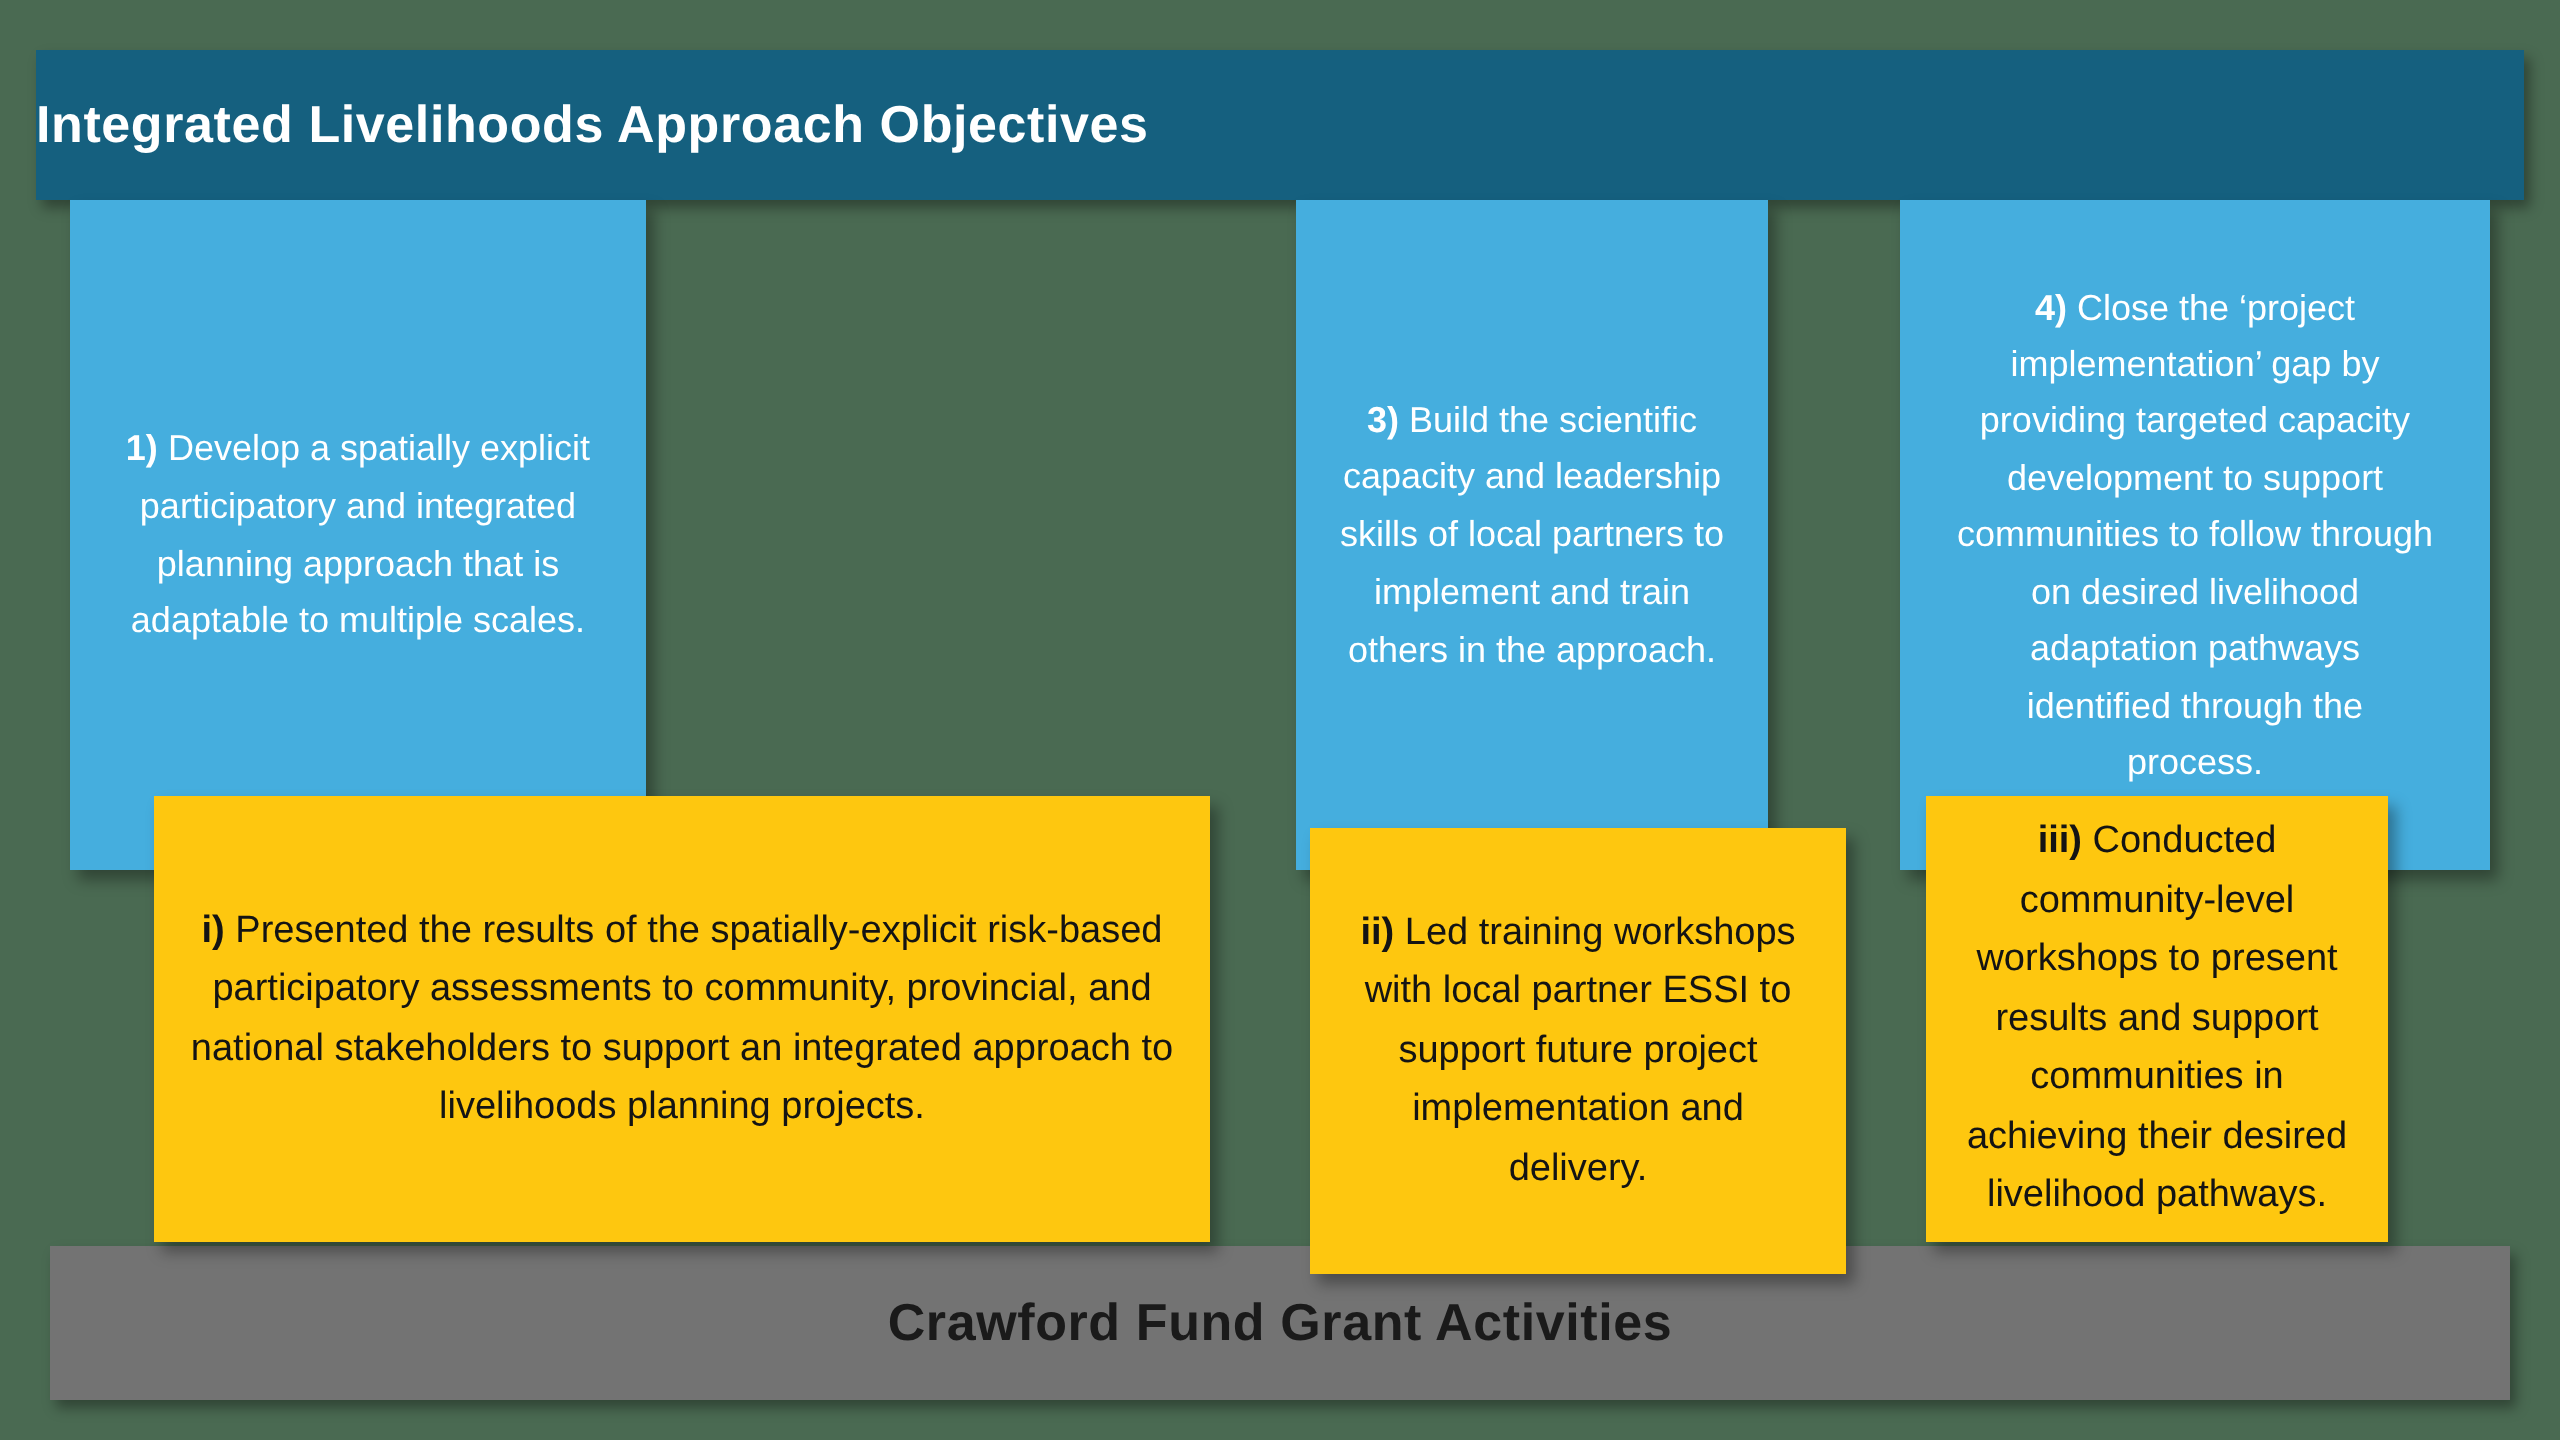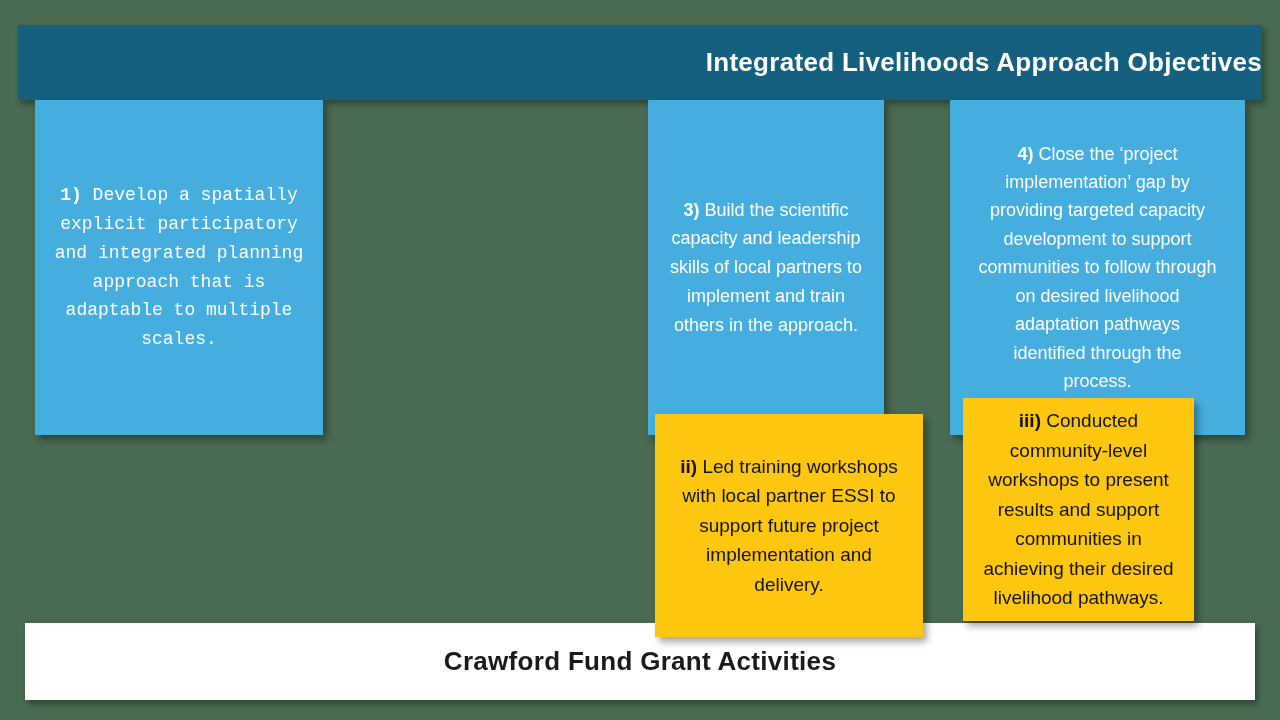--- a/index.html
+++ b/index.html
@@ -19,21 +19,21 @@
   }
   .header-banner {
     position: absolute;
     left: 18px;
     top: 25px;
     width: 1244px;
     height: 75px;
     background: #15607f;
     display: flex;
     align-items: center;
-    justify-content: flex-end;
+    justify-content: flex-start;
     box-shadow: 3px 4px 6px rgba(0,0,0,0.35);
     z-index: 1;
   }
   .header-banner .title {
     color: #ffffff;
     font-size: 26px;
     font-weight: bold;
     letter-spacing: 0.3px;
   }
   .blue-box {
@@ -48,21 +48,21 @@
     text-align: center;
     box-shadow: 4px 5px 7px rgba(0,0,0,0.35);
     z-index: 2;
   }
   .blue-box .txt {
     font-size: 18px;
     line-height: 1.6;
     padding: 10px 14px;
   }
   .blue-box .txt b { font-weight: bold; }
-  #obj1 { left: 35px;  width: 288px; font-family: Liberation Mono, monospace; }
+  #obj1 { left: 35px;  width: 288px; }
   #obj2 { left: 337px; width: 297px; }
   #obj3 { left: 648px; width: 236px; }
   #obj4 { left: 950px; width: 295px; }
   #obj4 .txt { line-height: 1.58; padding: 8px 27px; }
   .yellow-box {
     position: absolute;
     top: 398px;
     height: 223px;
     background: #fec70f;
     color: #141414;
@@ -81,21 +81,21 @@
   .yellow-box .txt b { font-weight: bold; }
   #act1 { left: 77px;  width: 528px; }
   #act2 { left: 655px; width: 268px; margin-top: 16px; }
   #act3 { left: 963px; width: 231px; }
   .footer-banner {
     position: absolute;
     left: 25px;
     top: 623px;
     width: 1230px;
     height: 77px;
-    background: #ffffff;
+    background: #737373;
     display: flex;
     align-items: center;
     justify-content: center;
     box-shadow: 3px 4px 6px rgba(0,0,0,0.35);
     z-index: 2;
   }
   .footer-banner .title {
     color: #1a1a1a;
     font-size: 26px;
     font-weight: bold;
@@ -117,20 +117,23 @@
 
 
   <div class="blue-box" id="obj3">
     <div class="txt"><b>3)</b> <span>Build the scientific capacity and leadership skills of local partners to implement and train others in the approach.</span></div>
   </div>
 
   <div class="blue-box" id="obj4">
     <div class="txt"><b>4)</b> <span>Close the ‘project implementation’ gap by providing targeted capacity development to support communities to follow through on desired livelihood adaptation pathways identified through the process.</span></div>
   </div>
 
+  <div class="yellow-box" id="act1">
+    <div class="txt"><b>i)</b> <span>Presented the results of the spatially-explicit risk-based participatory assessments to community, provincial, and national stakeholders to support an integrated approach to livelihoods planning projects.</span></div>
+  </div>
 
   <div class="yellow-box" id="act2">
     <div class="txt"><b>ii)</b> <span>Led training workshops with local partner ESSI to support future project implementation and delivery.</span></div>
   </div>
 
   <div class="yellow-box" id="act3">
     <div class="txt"><b>iii)</b> <span>Conducted community-level workshops to present results and support communities in achieving their desired livelihood pathways.</span></div>
   </div>
 
   <div class="footer-banner">

